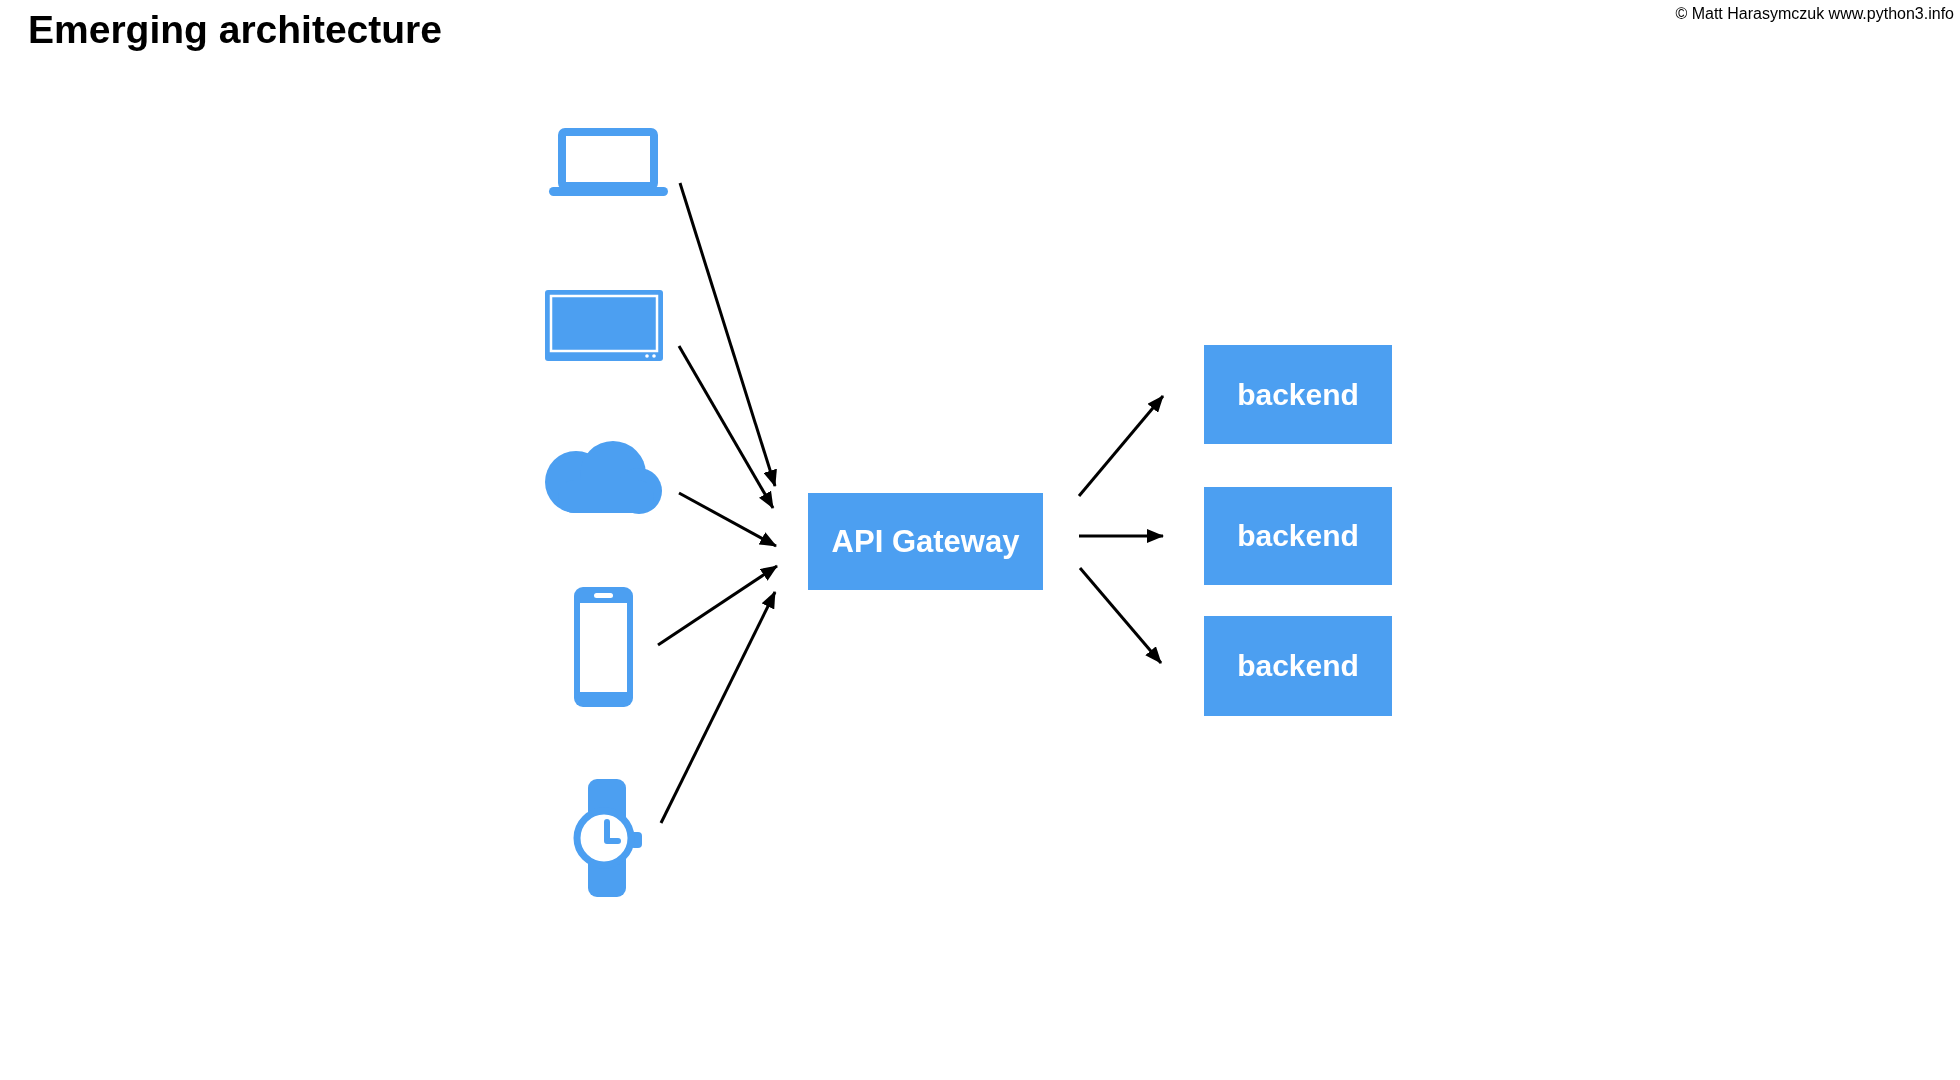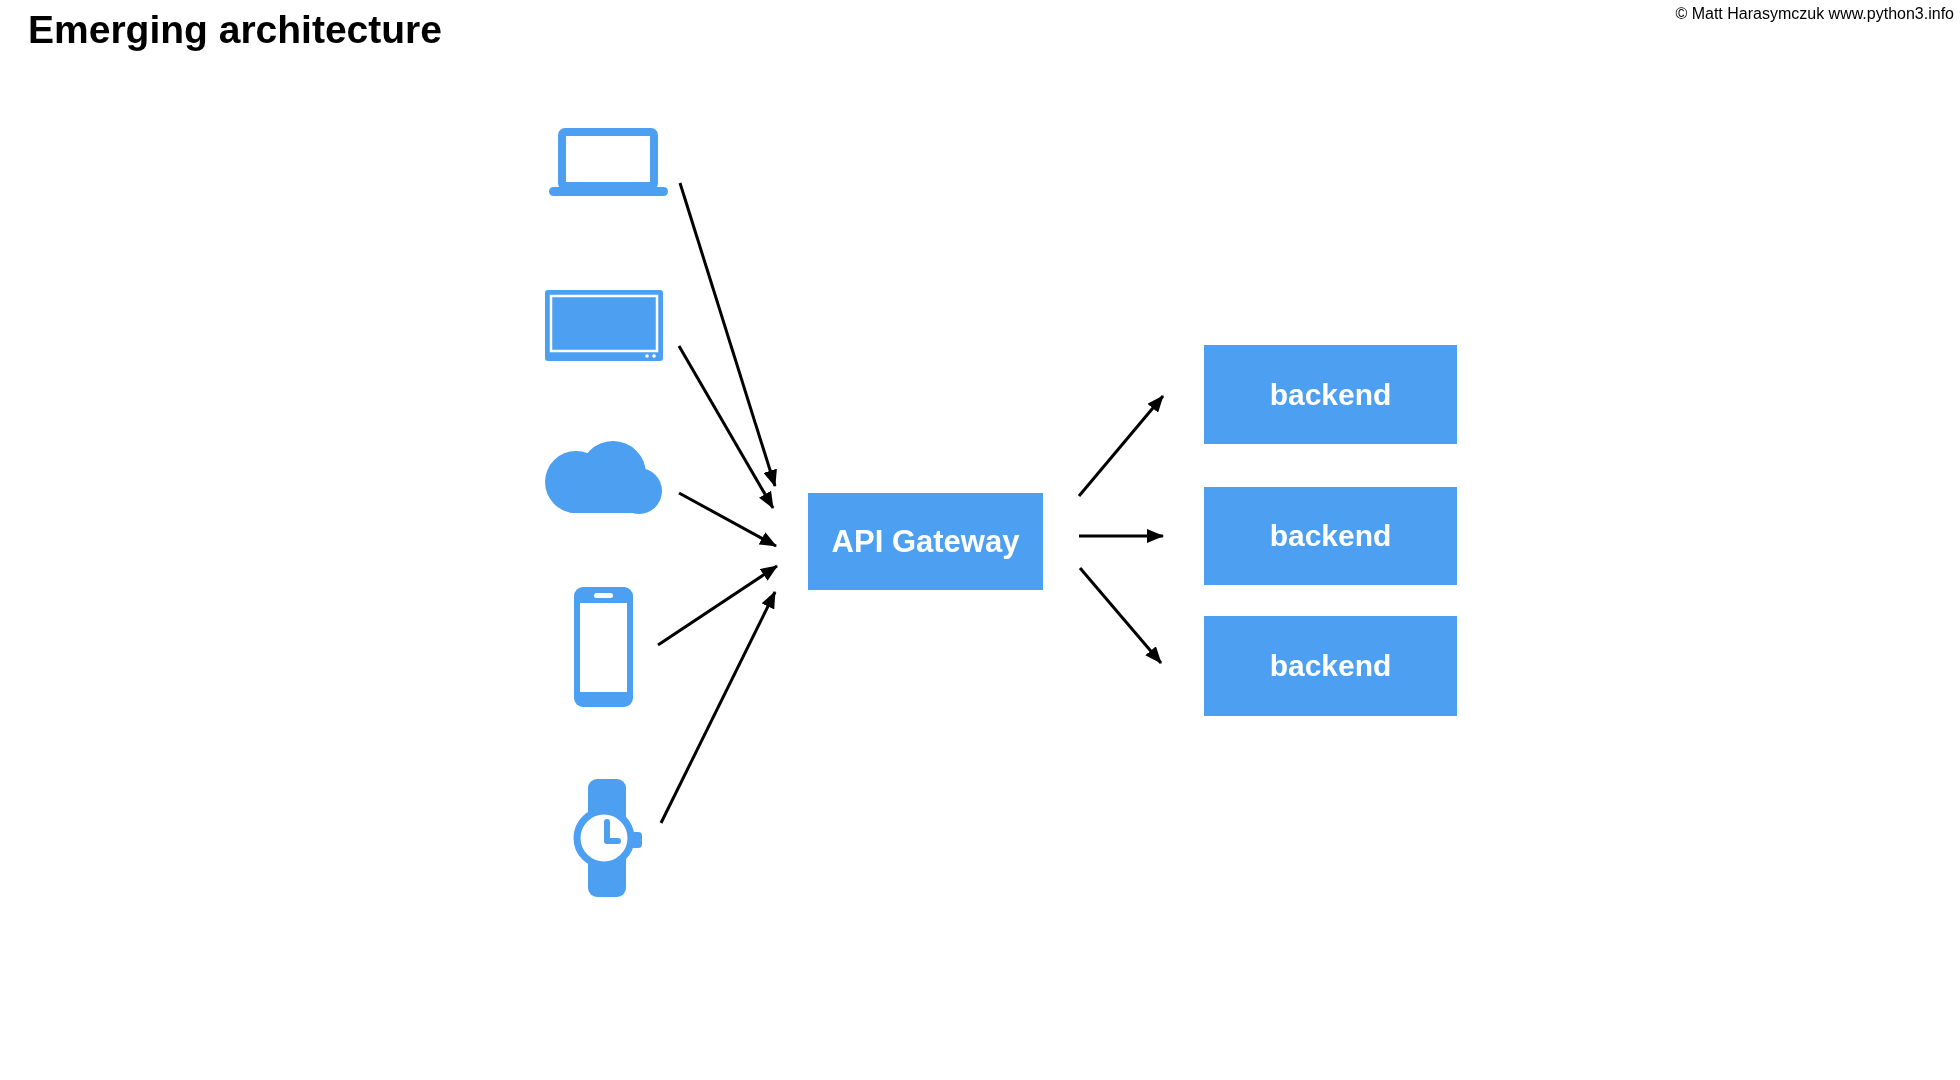--- a/index.html
+++ b/index.html
@@ -62,21 +62,21 @@
     text-align: center;
     white-space: nowrap;
   }
   #gateway-node {
     left: 808px; top: 493px;
     width: 235px; height: 97px;
     font-size: 31px;
   }
   .backend-node {
     left: 1204px;
-    width: 253px;
+    width: 188px;
     font-size: 30px;
     text-align: center;
   }
   #backend-node-0 { top: 345px; height: 99px; }
   #backend-node-1 { top: 487px; height: 98px; }
   #backend-node-2 { top: 616px; height: 100px; }
 </style>
 </head>
 <body>
 

